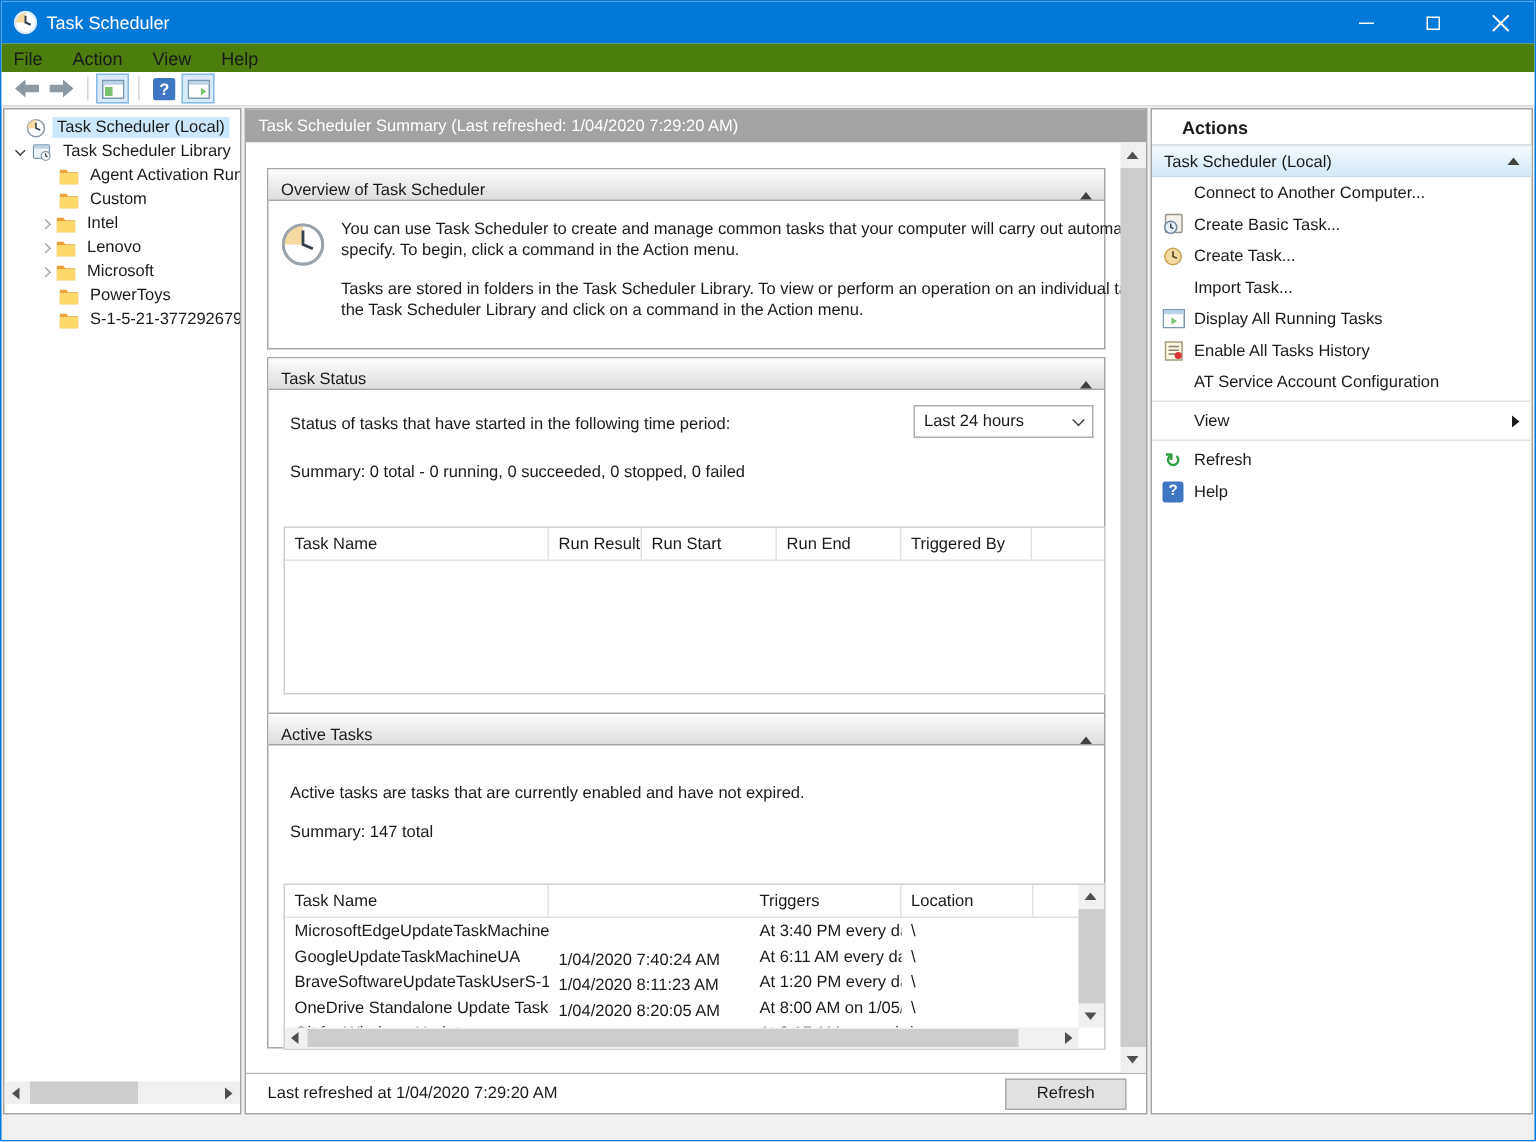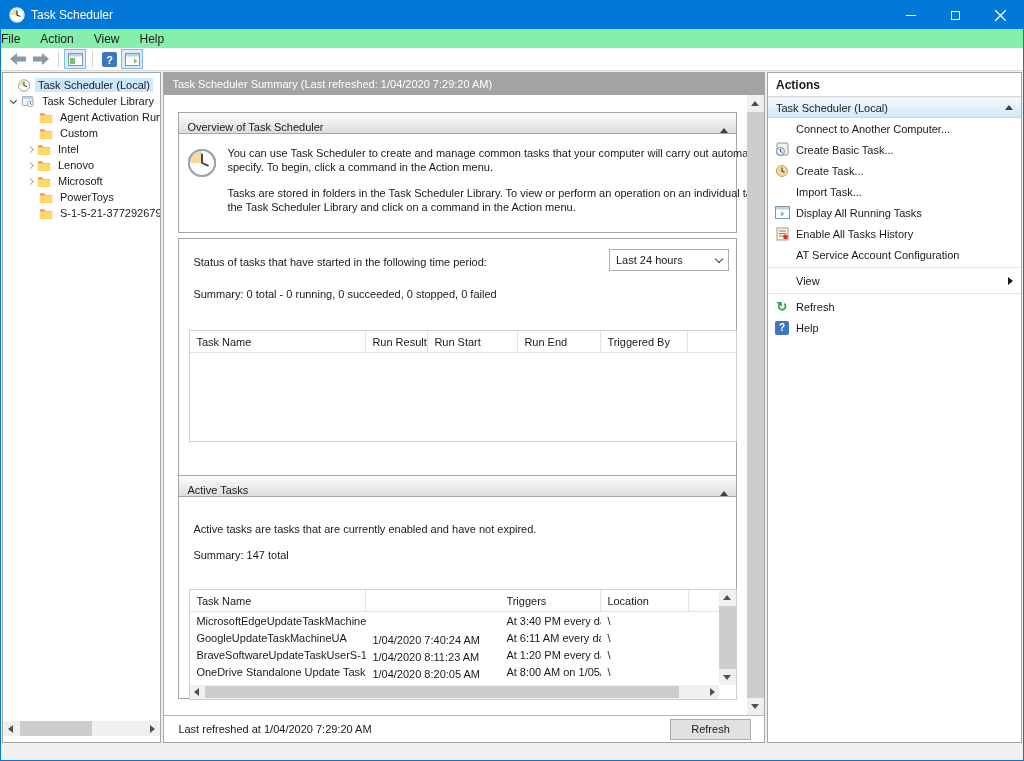--- a/index.html
+++ b/index.html
@@ -9,21 +9,21 @@
   
   .titlebar { height:28px; background:#0278d8; display:flex; align-items:center; color:#fff; }
   .titlebar .appicon { width:16px; height:16px; margin:0 6px 0 8px; flex:0 0 auto; }
   .titlebar .title { font-size:12px; }
   .titlebar .spacer { flex:1; }
   .cbtn { width:45px; height:28px; display:flex; align-items:center; justify-content:center; }
   .min-glyph { width:10px; height:1px; background:#fff; }
   .max-glyph { width:9px; height:9px; border:1px solid #fff; }
 
   
-  .menubar { height:19px; background:#86efac; display:flex; align-items:center; padding-left:0; font-size:12px; color:#1a1a1a; }
+  .menubar { height:19px; background:#4d7c0f; display:flex; align-items:center; padding-left:8px; font-size:12px; color:#1a1a1a; }
   .menubar .mitem { padding:2px 10px 2px 0; margin-right:10px; }
 
   
   .toolbar { height:23px; background:#fff; border-bottom:1px solid #d9d9d9; display:flex; align-items:center; padding-left:6px; }
   .tb-sep { width:1px; height:16px; background:#d6d6d6; margin:0 5px; }
   .tb-btn { width:22px; height:20px; display:flex; align-items:center; justify-content:center; margin-right:1px; }
   .tb-btn.toggled { background:#d9eafa; border:1px solid #86bbe8; }
 
   
   .main { position:absolute; top:71px; left:1px; right:1px; bottom:17px; display:flex; background:#f0f0f0; }
@@ -92,21 +92,21 @@
   .at-desc { position:absolute; left:14px; top:26px; }
   .at-summary { position:absolute; left:14px; top:52px; }
   .at-rows { position:absolute; top:22px; bottom:14px; left:0; right:17px; overflow:hidden; }
 
   
   .vsb { position:absolute; top:0; bottom:0; right:0; width:17px; background:#f0f0f0; }
   .vsb .sb-thumb { left:0; right:0; top:17px; bottom:17px; }
 
   
   .actions-panel { width:256px; display:flex; flex-direction:column; font-size:11px; color:#1a1a1a; }
-  .actions-title { height:24px; display:flex; align-items:center; padding-left:8px; font-weight:bold; font-size:12px; border-bottom:1px solid #d9d9d9; }
+  .actions-title { height:24px; display:flex; align-items:center; padding-left:20px; font-weight:bold; font-size:12px; border-bottom:1px solid #d9d9d9; }
   .actions-group { height:21px; background:linear-gradient(#f4fafe,#d2e8f8); border-top:1px solid #e3eef7; border-bottom:1px solid #c7dced; display:flex; align-items:center; padding:0 8px; }
   .actions-group .spacer { flex:1; }
   .aitem { height:21px; display:flex; align-items:center; padding-left:6px; }
   .aitem .aicon { width:16px; height:16px; margin-right:6px; display:flex; align-items:center; justify-content:center; flex:0 0 auto; }
   .aitem .spacer { flex:1; }
   .a-sep { height:1px; background:#e3e3e3; margin:2px 0; }
   .submenu-arrow { width:0; height:0; border-top:4px solid transparent; border-bottom:4px solid transparent; border-left:5px solid #1a1a1a; margin-right:8px; }
   .refresh-glyph { color:#2e9e3f; font-weight:bold; font-size:13px; line-height:13px; }
   .helpicon { width:14px; height:14px; background:#3d77c1; color:#fff; font-weight:bold; font-size:10px; display:flex; align-items:center; justify-content:center; border-radius:2px; }
 
@@ -287,20 +287,25 @@
               <path d="M16 6 L16 16 L23 19" stroke="#33424f" stroke-width="2" fill="none"></path>
             </svg>
             <div class="ov-text">
               <p>You can use Task Scheduler to create and manage common tasks that your computer will carry out automatically at the times you specify. To begin, click a command in the Action menu.</p>
               <p>Tasks are stored in folders in the Task Scheduler Library. To view or perform an operation on an individual task, select the task in the Task Scheduler Library and click on a command in the Action menu.</p>
             </div>
           </div>
         </div>
 
         <div class="section-box" id="box-status">
+          <div class="section-header">
+            <span>Task Status</span>
+            <span class="spacer"></span>
+            <span class="tri-up"></span>
+          </div>
           <div class="ts-body">
             <span class="ts-period">Status of tasks that have started in the following time period:</span>
             <div class="dropdown">
               <span>Last 24 hours</span>
               <span class="spacer"></span>
               <span class="dd-chev"></span>
             </div>
             <span class="ts-summary">Summary: 0 total - 0 running, 0 succeeded, 0 stopped, 0 failed</span>
             <div class="grid" id="ts-grid">
               <div class="grid-header">

